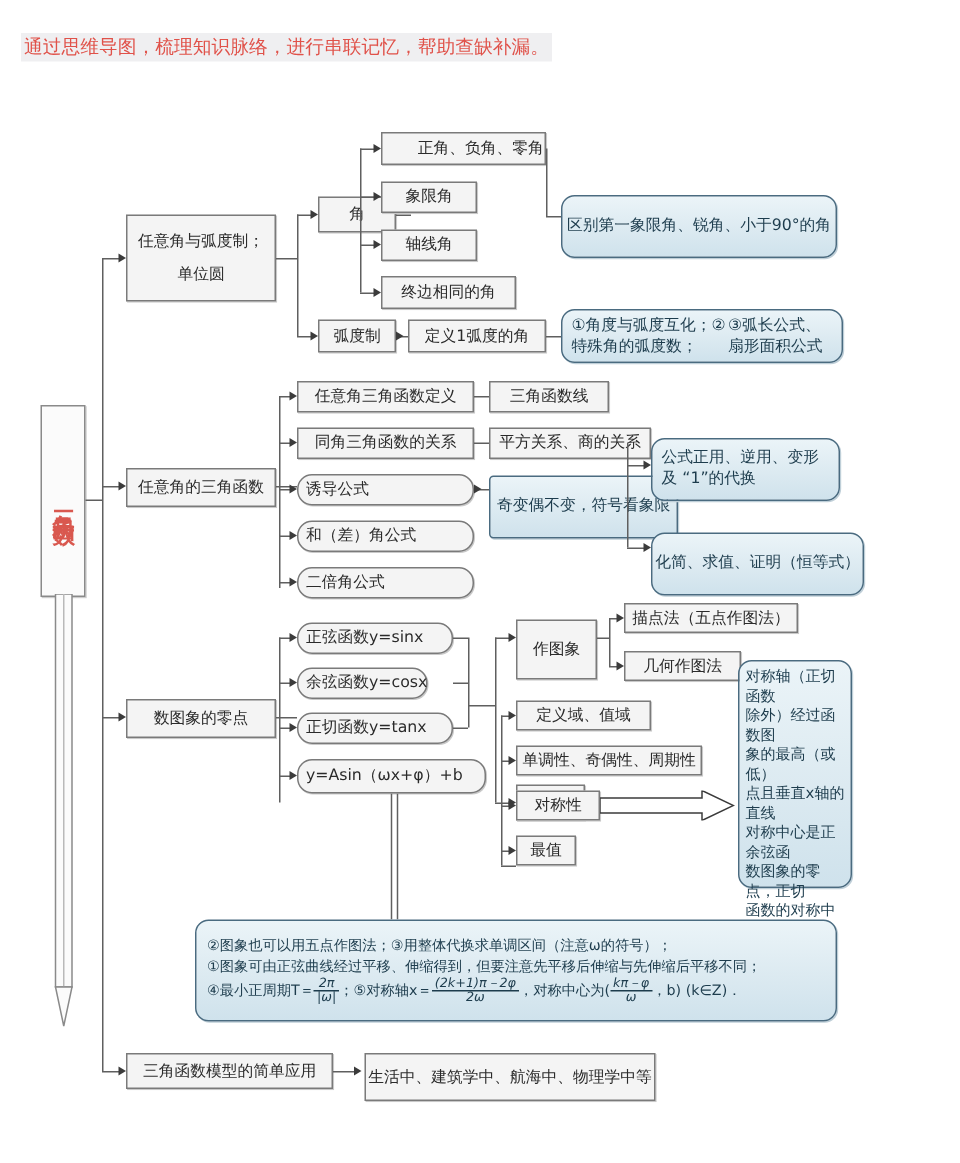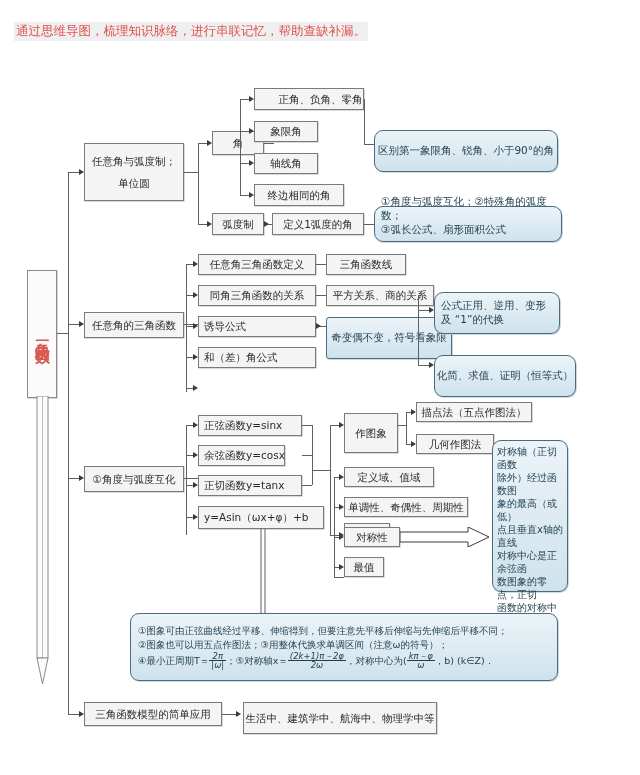--- a/index.html
+++ b/index.html
@@ -36,21 +36,21 @@
     font-size:10.5px;
     line-height:1.15;
     display:flex;
     align-items:center;
     justify-content:center;
     text-align:center;
     padding:1px 3px;
     white-space:nowrap;
     box-shadow:0.7px 0.7px 0 #c9c9c9;
   }
-  .node.left{justify-content:flex-start;text-align:center;padding-left:5px;}
+  .node.left{justify-content:flex-start;text-align:center;padding-left:5px;border-radius:10px;}
   .node.multi{white-space:normal;}
 
   
   .root{
     position:absolute;
     box-sizing:border-box;
     border:1px solid #8a8a8a;
     background:#fbfbfb;
     color:#d9584f;
     font-size:15px;
@@ -161,21 +161,21 @@
 
   <div class="vline" style="left:364px;top:99px;height:45px;"></div>
   <div class="hline" style="left:364px;top:144px;width:10px;"></div>
   <div class="blue center nowrap" style="left:374px;top:130px;width:184px;height:27px;">区别第一象限角、锐角、小于90°的角</div>
 
   <div class="hline" style="left:264px;top:224px;width:10px;"></div>
   <div class="arrow" style="left:264px;top:220.5px;"></div>
   <div class="node" style="left:272px;top:213px;width:92px;height:22px;">定义1弧度的角</div>
 
   <div class="hline" style="left:364px;top:224px;width:10px;"></div>
-  <div class="blue tall" style="left:374px;top:206px;width:188px;height:36px;flex-direction:column;justify-content:center;align-items:flex-start;">
+  <div class="blue tall" style="left:374px;top:206px;width:188px;height:36px;flex-direction:row;justify-content:center;align-items:flex-start;">
     <span>①角度与弧度互化；②特殊角的弧度数；</span>
     <span>③弧长公式、扇形面积公式</span>
   </div>
 
   <div class="hline" style="left:68px;top:324px;width:12px;"></div>
   <div class="arrow" style="left:79px;top:320.5px;"></div>
   <div class="node" style="left:84px;top:312px;width:100px;height:26px;">任意角的三角函数</div>
 
   <div class="hline" style="left:184px;top:324px;width:14px;"></div>
   <div class="vline" style="left:186px;top:264px;height:128px;"></div>
@@ -191,20 +191,21 @@
   <div class="hline" style="left:186px;top:326px;width:8px;"></div>
   <div class="arrow" style="left:193px;top:322.5px;"></div>
   <div class="node left" style="left:198px;top:316px;width:118px;height:21px;">诱导公式</div>
 
   <div class="hline" style="left:186px;top:357px;width:8px;"></div>
   <div class="arrow" style="left:193px;top:353.5px;"></div>
   <div class="node left" style="left:198px;top:347px;width:118px;height:21px;">和（差）角公式</div>
 
   <div class="hline" style="left:186px;top:388px;width:8px;"></div>
   <div class="arrow" style="left:193px;top:384.5px;"></div>
+  <div class="node left" style="left:198px;top:378px;width:118px;height:21px;">二倍角公式</div>
 
   <div class="hline" style="left:316px;top:264px;width:10px;"></div>
   <div class="node" style="left:326px;top:254px;width:80px;height:21px;">三角函数线</div>
 
   <div class="hline" style="left:316px;top:295px;width:10px;"></div>
   <div class="node" style="left:326px;top:285px;width:108px;height:21px;">平方关系、商的关系</div>
 
   <div class="hline" style="left:316px;top:326px;width:10px;"></div>
   <div class="arrow" style="left:316px;top:322.5px;"></div>
   <div class="blue center nowrap" style="left:326px;top:317px;width:126px;height:19px;border-radius:3px;">奇变偶不变，符号看象限</div>
@@ -216,21 +217,21 @@
     <span>公式正用、逆用、变形</span>
     <span>及 “1”的代换</span>
   </div>
 
   <div class="hline" style="left:418px;top:365px;width:12px;"></div>
   <div class="arrow" style="left:429px;top:361.5px;"></div>
   <div class="blue center nowrap" style="left:434px;top:355px;width:142px;height:21px;">化简、求值、证明（恒等式）</div>
 
   <div class="hline" style="left:68px;top:478px;width:12px;"></div>
   <div class="arrow" style="left:79px;top:474.5px;"></div>
-  <div class="node" style="left:84px;top:466px;width:100px;height:26px;">①角度与弧度互化</div>
+  <div class="node" style="left:84px;top:466px;width:100px;height:26px;">数图象的零点</div>
 
   <div class="hline" style="left:184px;top:478px;width:14px;"></div>
   <div class="vline" style="left:186px;top:425px;height:110px;"></div>
 
   <div class="hline" style="left:186px;top:425px;width:8px;"></div>
   <div class="arrow" style="left:193px;top:421.5px;"></div>
   <div class="node left" style="left:198px;top:415px;width:104px;height:21px;">正弦函数y=sinx</div>
 
   <div class="hline" style="left:186px;top:455px;width:8px;"></div>
   <div class="arrow" style="left:193px;top:451.5px;"></div>
@@ -308,22 +309,22 @@
       <span>，0）(k∈Z)</span>
     </span>
   </div>
 
   <svg class="spear" style="left:258px;top:529px;" width="10" height="84">
     <line x1="3" y1="0" x2="3" y2="84" stroke="#5f5f5f" stroke-width="1"></line>
     <line x1="7" y1="0" x2="7" y2="84" stroke="#5f5f5f" stroke-width="1"></line>
   </svg>
 
   <div class="blue" style="left:130px;top:613px;width:428px;height:68px;flex-direction:column;justify-content:center;align-items:flex-start;font-size:9.5px;line-height:1.45;padding:4px 7px;">
+    <span>②图象也可以用五点作图法；③用整体代换求单调区间（注意ω的符号）；</span>
     <span>①图象可由正弦曲线经过平移、伸缩得到，但要注意先平移后伸缩与先伸缩后平移不同；</span>
-    <span>②图象也可以用五点作图法；③用整体代换求单调区间（注意ω的符号）；</span>
     <span style="display:flex;align-items:center;">
       <span>④最小正周期T＝</span>
       <span class="frac">
         <span class="num ital">2π</span>
         <span class="den ital">|ω|</span>
       </span>
       <span>；⑤对称轴x＝</span>
       <span class="frac">
         <span class="num ital">(2k+1)π－2φ</span>
         <span class="den ital">2ω</span>

